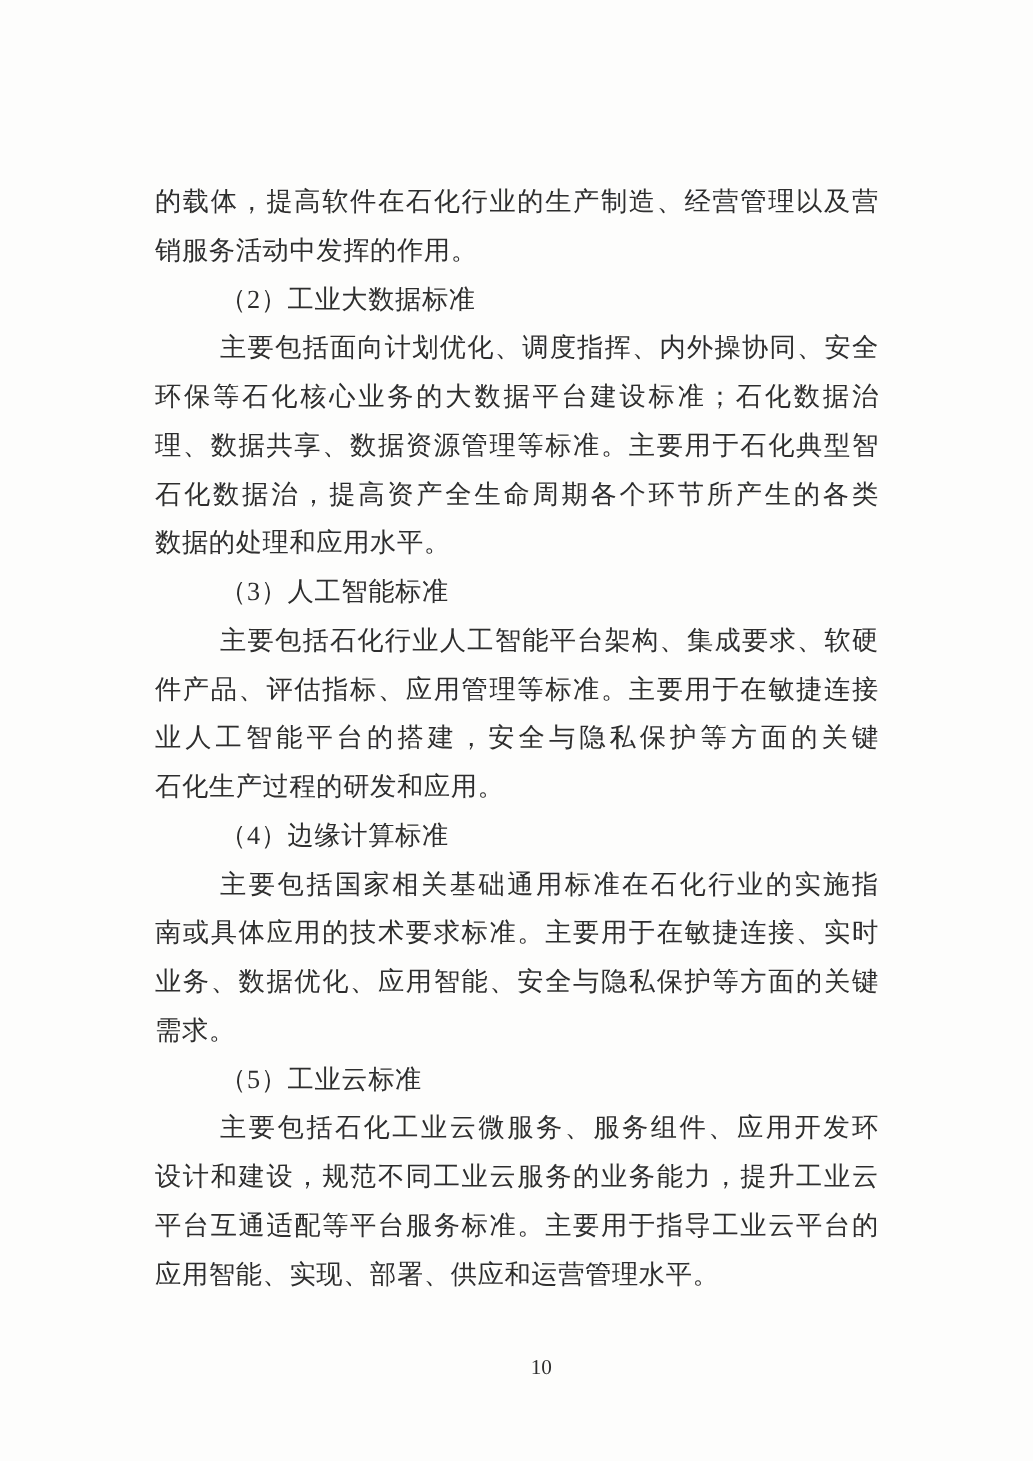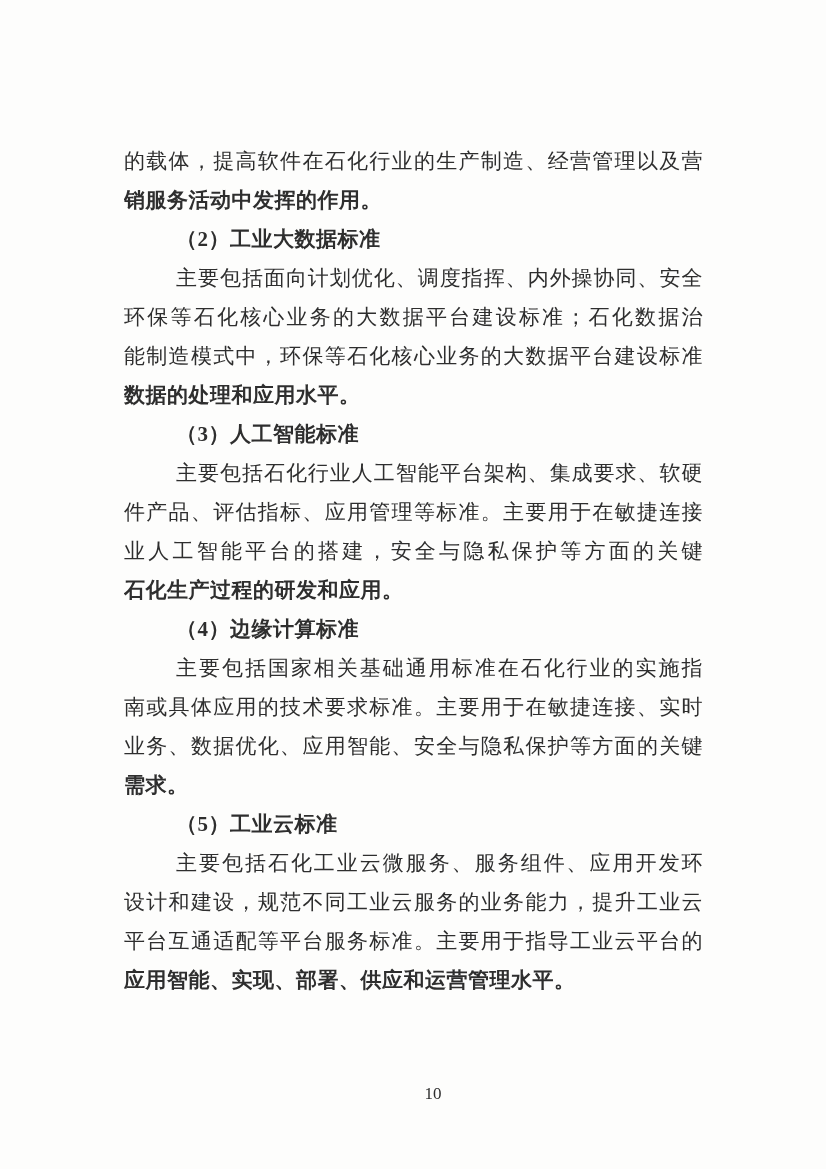--- a/index.html
+++ b/index.html
@@ -39,21 +39,20 @@
     white-space: normal;
     text-align: justify;
     text-align-last: justify;
     text-justify: inter-character;
     overflow: hidden;
   }
   .line.last,
   .line.heading-line {
     text-align: center;
     text-align-last: left;
-    font-weight: bold;
   }
   .line.indent,
   .line.heading-line {
     text-indent: 52px;
   }
   .page-footer {
     position: absolute;
     top: 1083px;
     left: 0;
     width: 100%;
@@ -72,21 +71,22 @@
       <div class="block">
         <div class="line">的载体，提高软件在石化行业的生产制造、经营管理以及营</div>
         <div class="line last">销服务活动中发挥的作用。</div>
       </div>
       <div class="block">
         <div class="line heading-line">（2）工业大数据标准</div>
       </div>
       <div class="block">
         <div class="line indent">主要包括面向计划优化、调度指挥、内外操协同、安全</div>
         <div class="line">环保等石化核心业务的大数据平台建设标准；石化数据治</div>
-        <div class="line">能制造模式中，环保等石化核心业务的大数据平台建设标准</div>
+        <div class="line">理、数据共享、数据资源管理等标准。主要用于石化典型智</div>
+        <div class="line">石化数据治，提高资产全生命周期各个环节所产生的各类</div>
         <div class="line last">数据的处理和应用水平。</div>
       </div>
       <div class="block">
         <div class="line heading-line">（3）人工智能标准</div>
       </div>
       <div class="block">
         <div class="line indent">主要包括石化行业人工智能平台架构、集成要求、软硬</div>
         <div class="line">件产品、评估指标、应用管理等标准。主要用于在敏捷连接</div>
         <div class="line">业人工智能平台的搭建，安全与隐私保护等方面的关键</div>
         <div class="line last">石化生产过程的研发和应用。</div>

